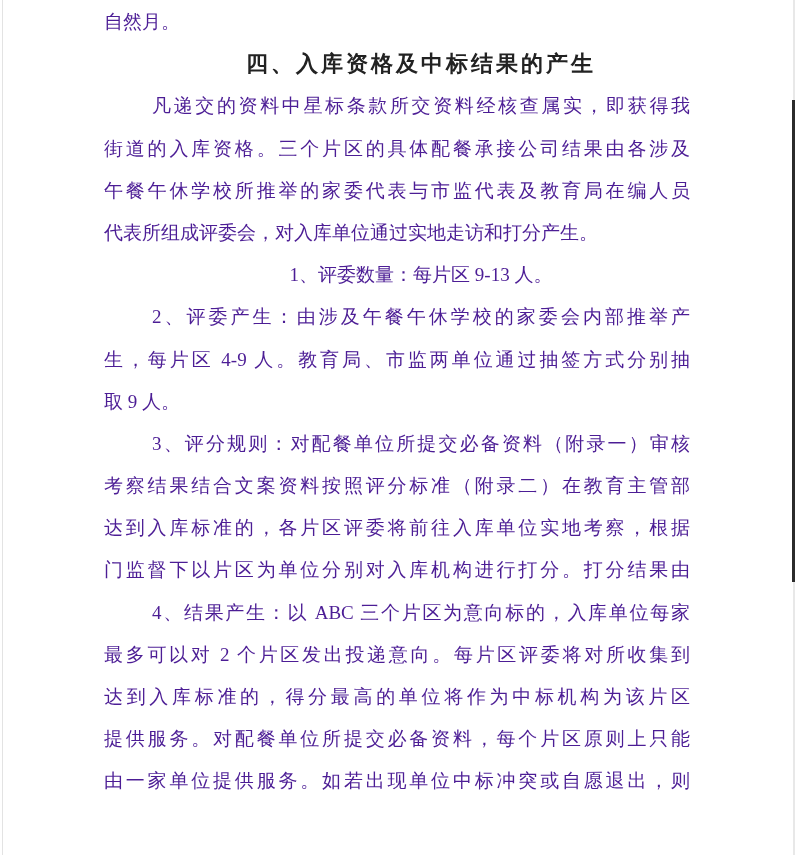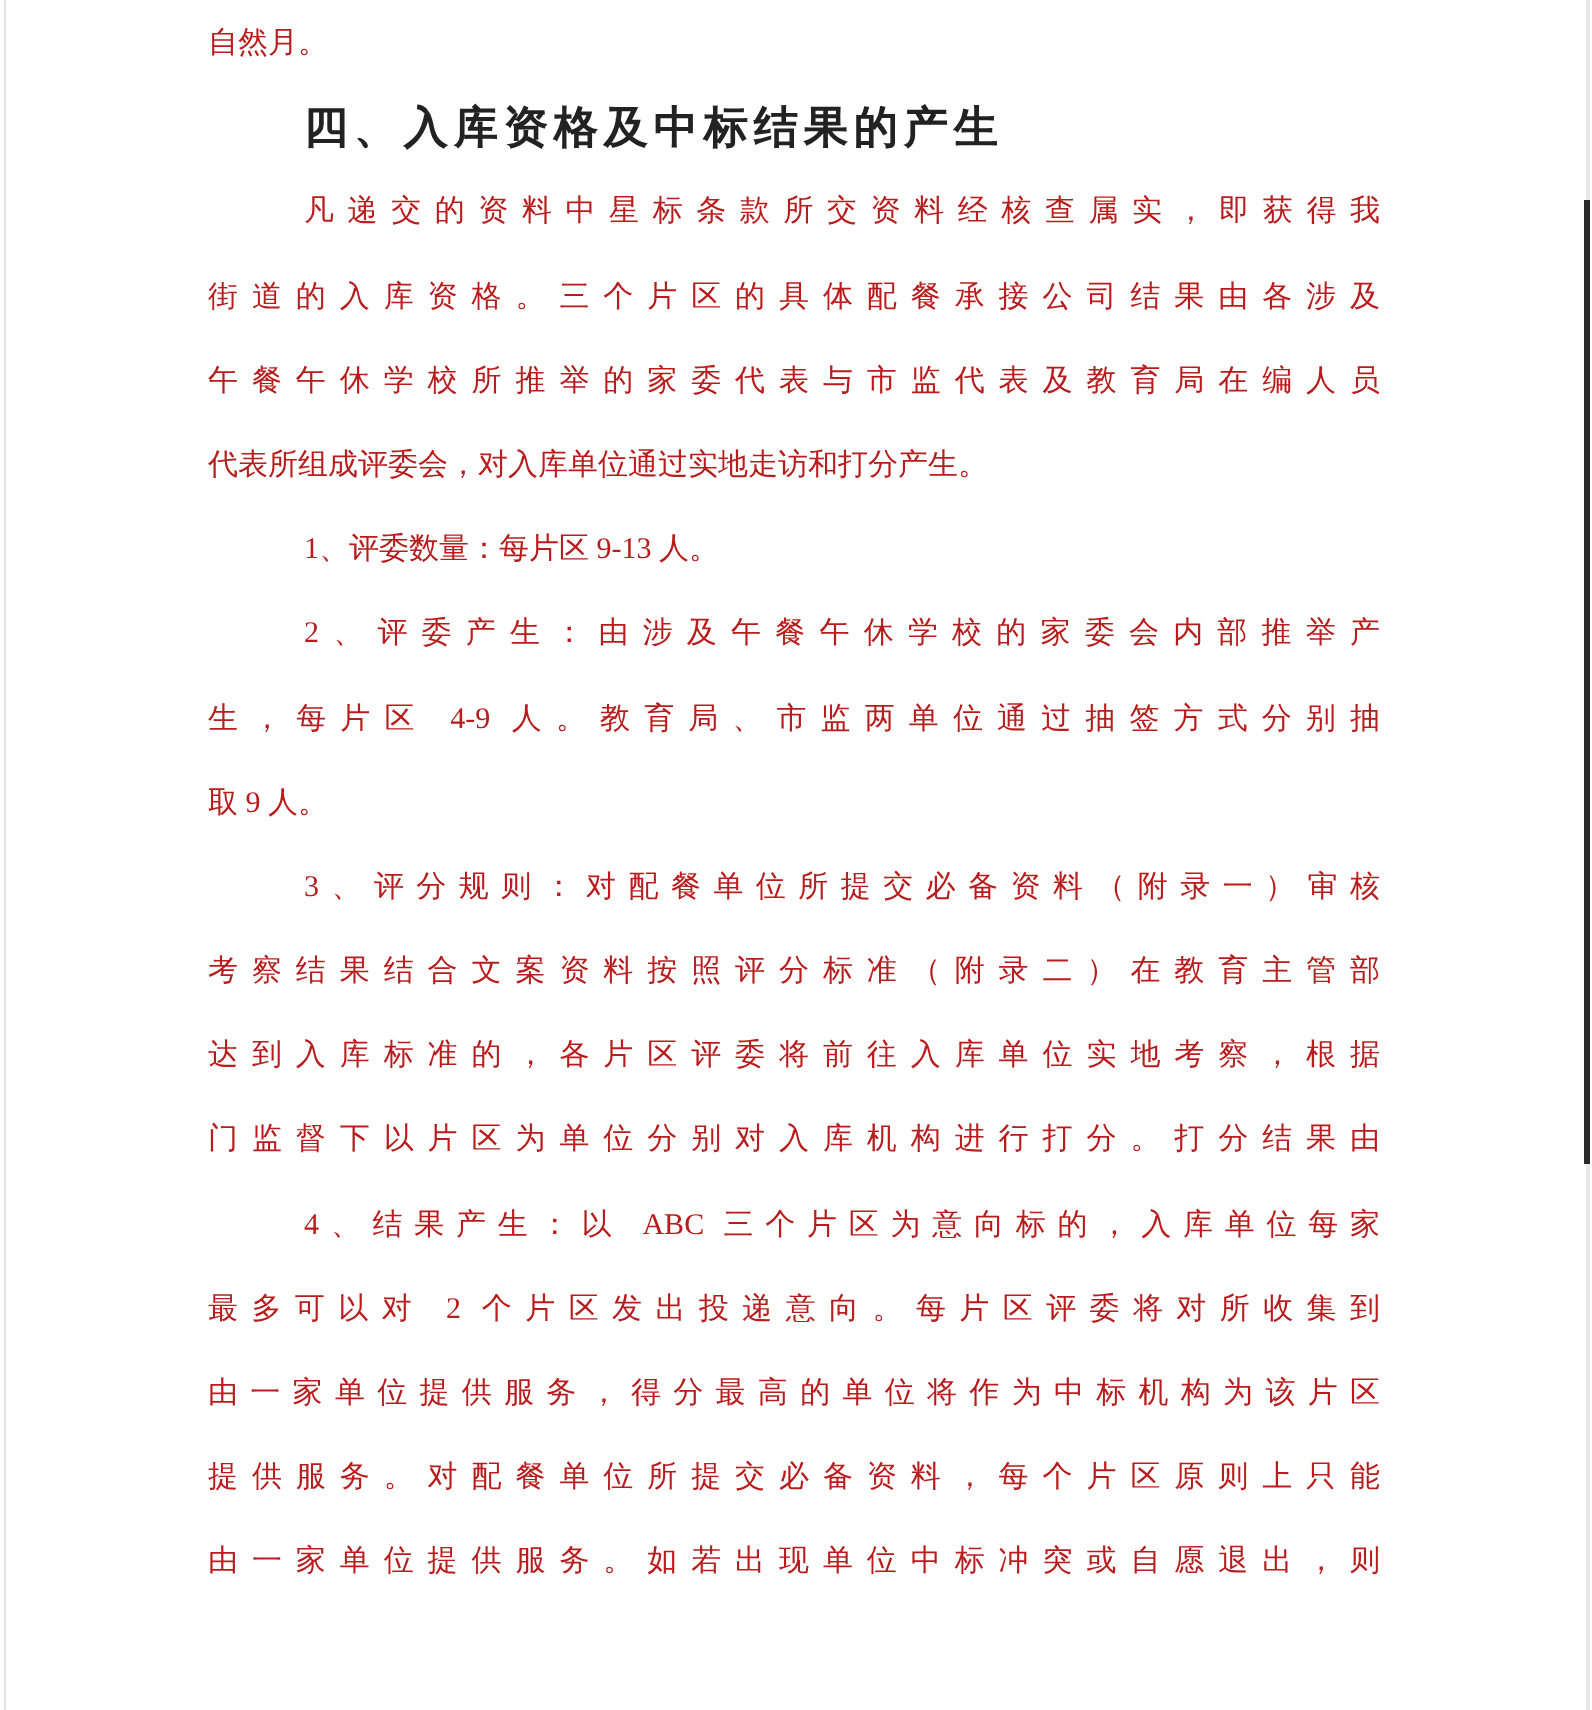--- a/index.html
+++ b/index.html
@@ -25,31 +25,32 @@
   }
   .text-col {
     position: absolute;
     left: 104px;
     top: 1px;
     width: 586px;
   }
   .line {
     height: 42.2px;
     line-height: 42.2px;
-    font-size: 15px;
-    color: #b91c1c;
+    font-size: 19px;
+    color: #4c1d95;
     white-space: nowrap;
     text-align: left;
   }
   .line.justify {
     text-align: justify;
     text-align-last: justify;
   }
   .line.indent {
     padding-left: 48px;
+    text-align: center;
   }
   .line.heading {
     font-weight: bold;
     color: #222222;
     font-size: 22px;
     letter-spacing: 3px;
   }
   .scroll-track {
     position: absolute;
     right: 1px;
@@ -82,19 +83,19 @@
       <div class="line indent">1、评委数量：每片区 9-13 人。</div>
       <div class="line indent justify">2、评委产生：由涉及午餐午休学校的家委会内部推举产</div>
       <div class="line justify">生，每片区 4-9 人。教育局、市监两单位通过抽签方式分别抽</div>
       <div class="line">取 9 人。</div>
       <div class="line indent justify">3、评分规则：对配餐单位所提交必备资料（附录一）审核</div>
       <div class="line justify">考察结果结合文案资料按照评分标准（附录二）在教育主管部</div>
       <div class="line justify">达到入库标准的，各片区评委将前往入库单位实地考察，根据</div>
       <div class="line justify">门监督下以片区为单位分别对入库机构进行打分。打分结果由</div>
       <div class="line indent justify">4、结果产生：以 ABC 三个片区为意向标的，入库单位每家</div>
       <div class="line justify">最多可以对 2 个片区发出投递意向。每片区评委将对所收集到</div>
-      <div class="line justify">由一家单位提供服务，得分最高的单位将作为中标机构为该片区</div>
+      <div class="line justify">达到入库标准的，得分最高的单位将作为中标机构为该片区</div>
       <div class="line justify">提供服务。对配餐单位所提交必备资料，每个片区原则上只能</div>
       <div class="line justify">由一家单位提供服务。如若出现单位中标冲突或自愿退出，则</div>
     </div>
   <div class="scroll-track"></div>
   <div class="scroll-thumb"></div>
 </div>
 
 </body></html>

